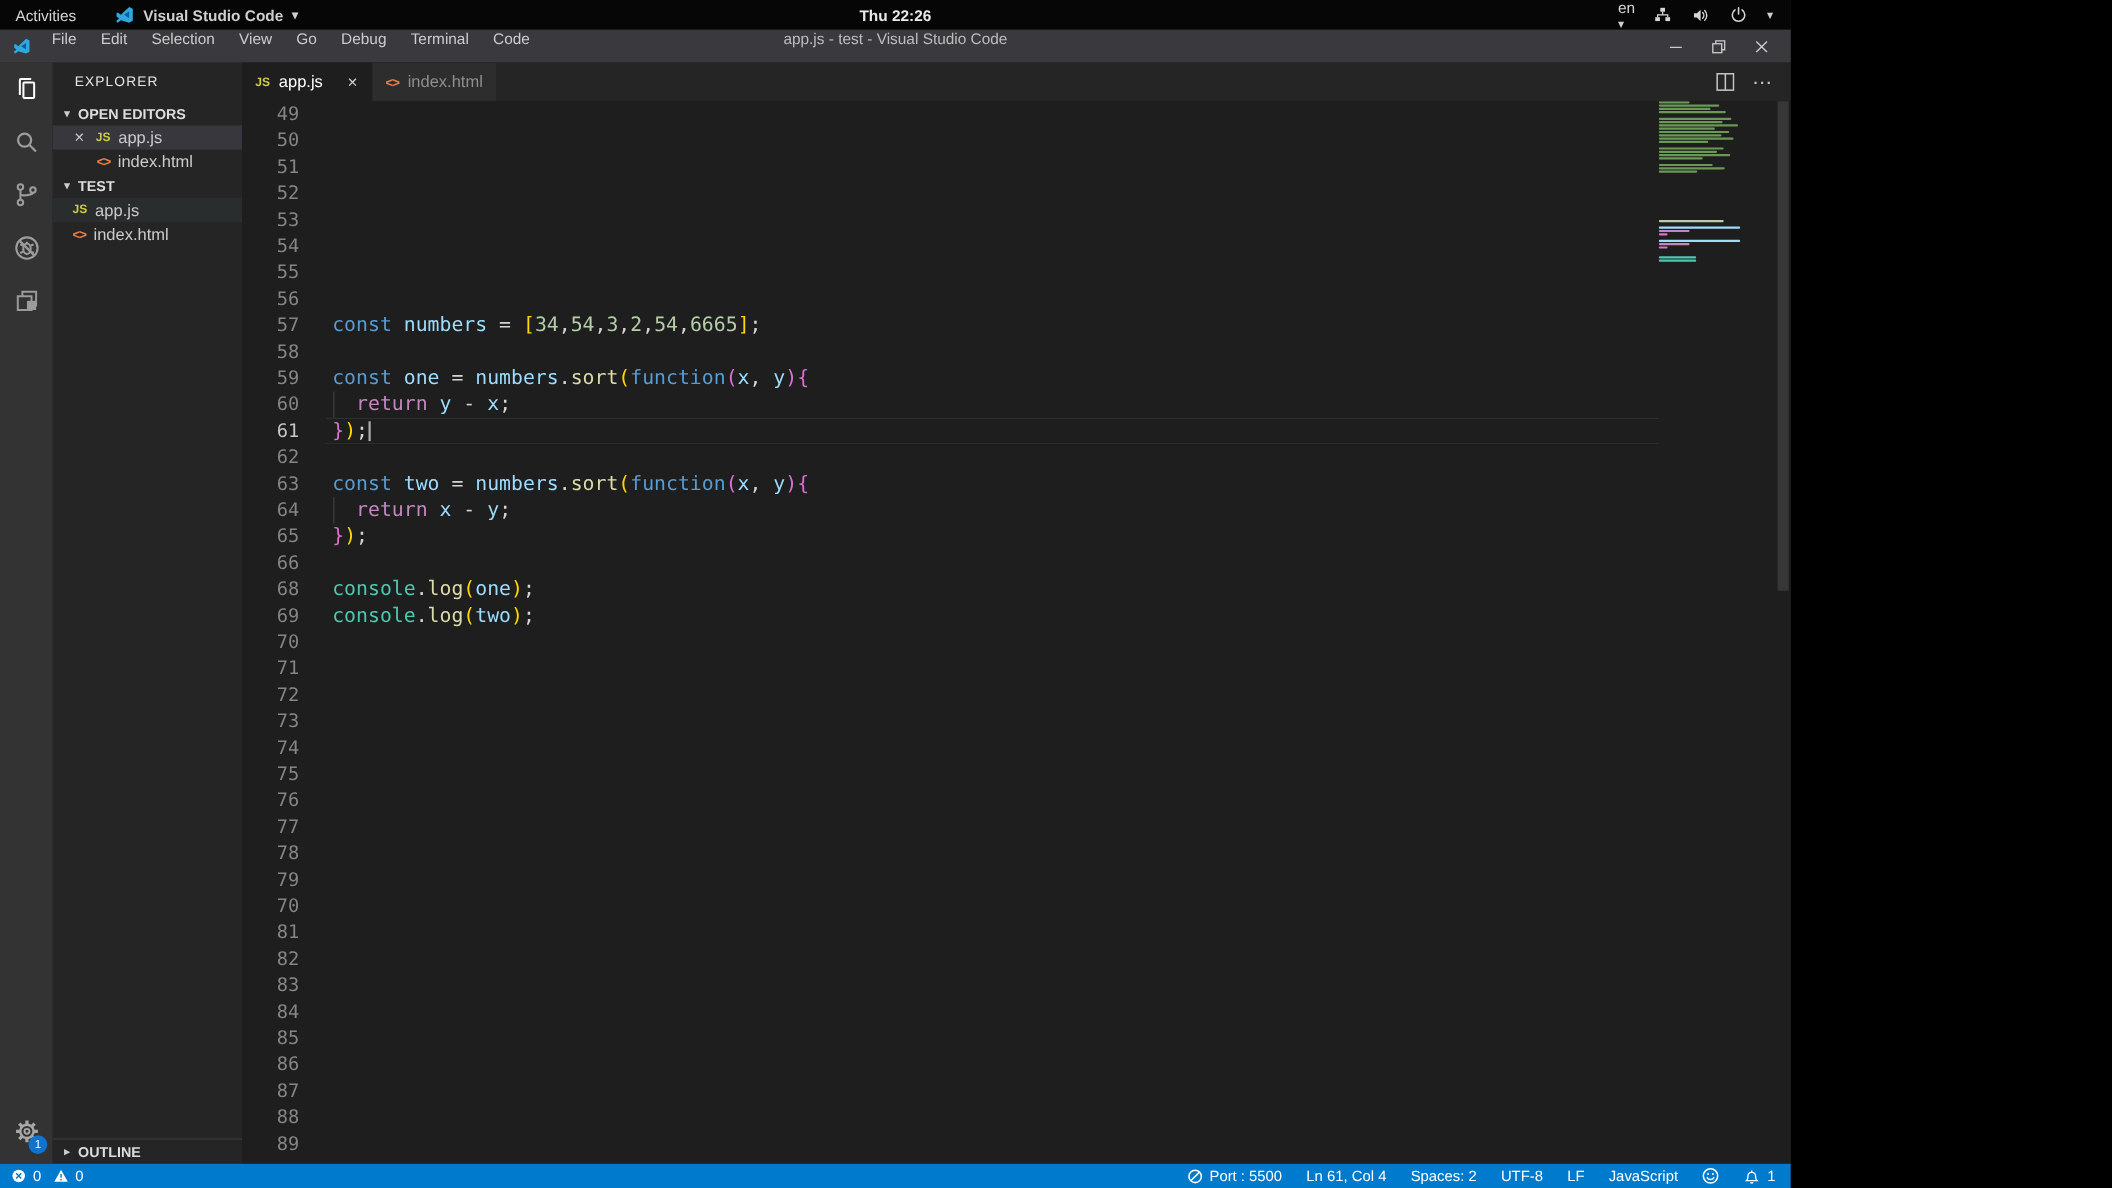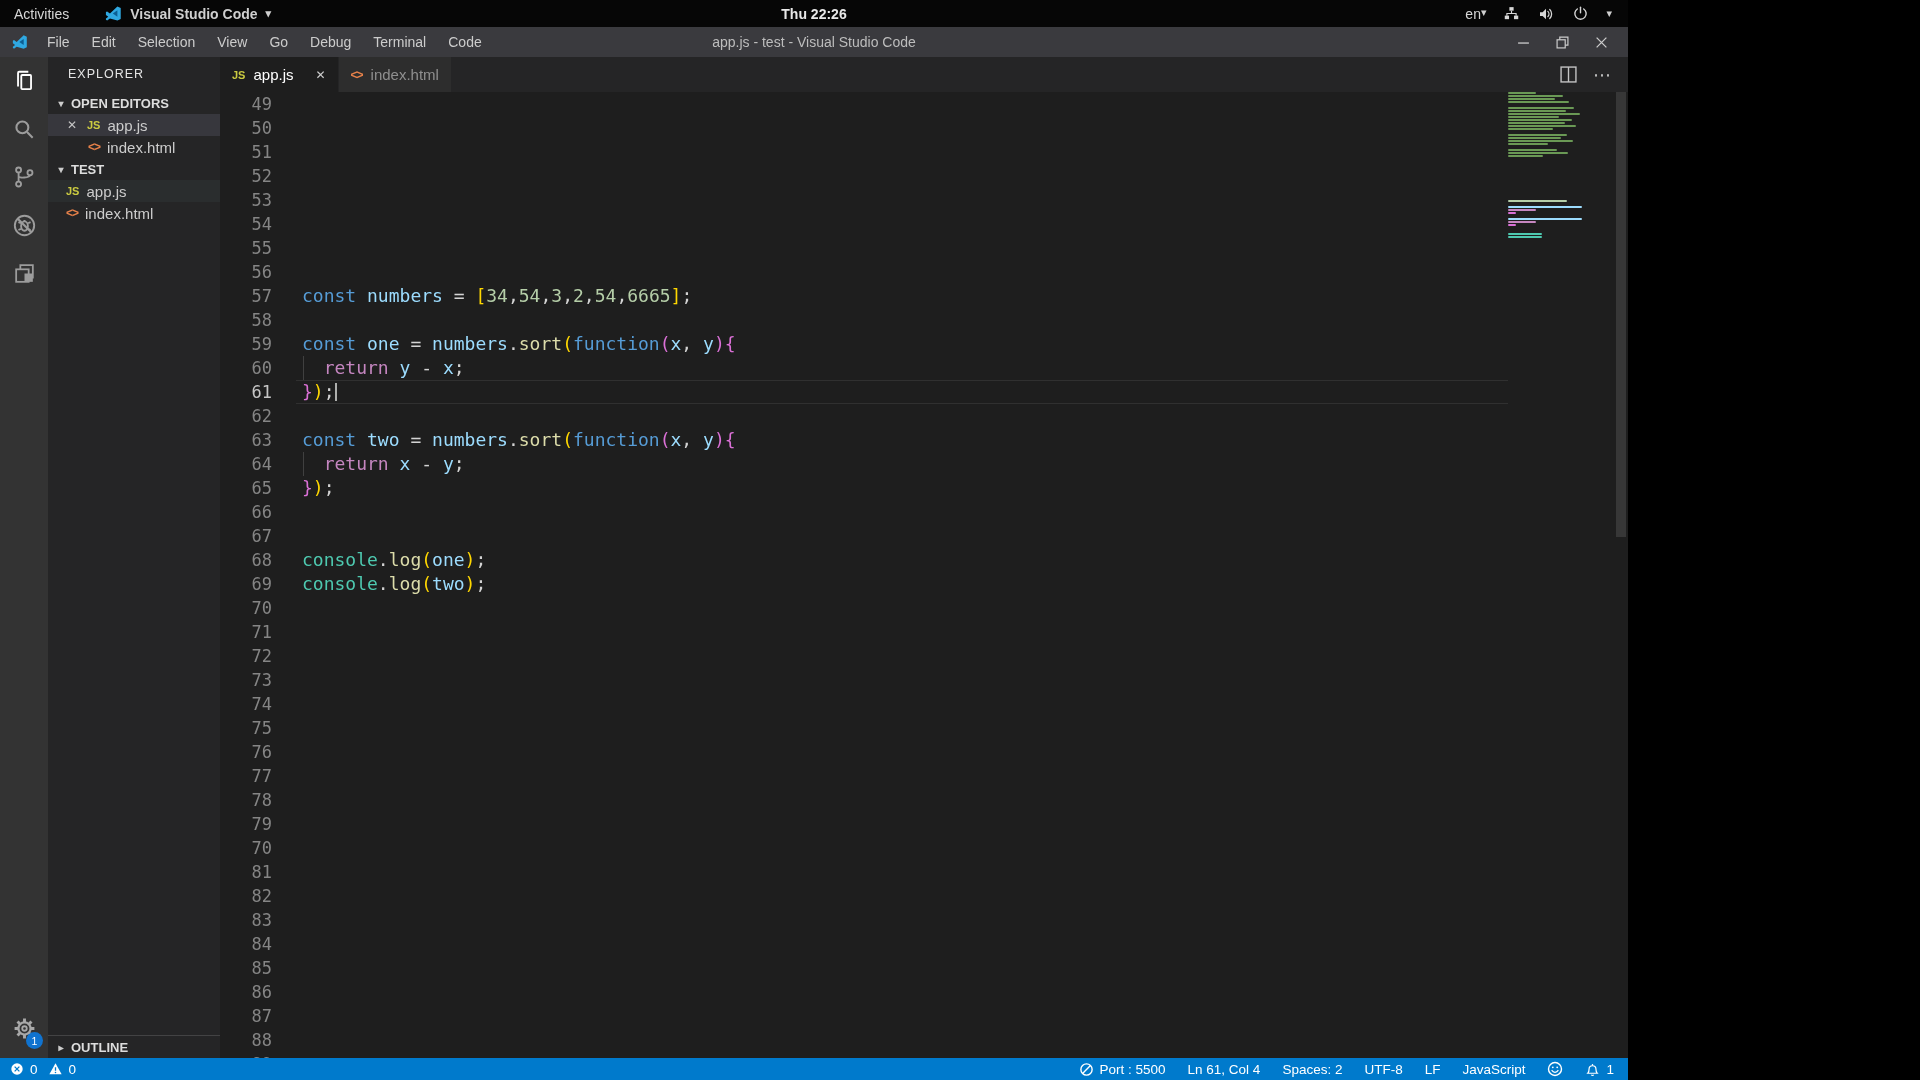--- a/index.html
+++ b/index.html
@@ -8,26 +8,26 @@
            font-family:"Liberation Sans",sans-serif; -webkit-font-smoothing:antialiased;}
 
   
   .topbar{position:absolute;top:0;left:0;right:0;height:27px;background:#060606;
           display:flex;align-items:center;color:#d6d6d6;font-size:14px;}
   .tb-left{display:flex;align-items:center;gap:36px;padding-left:14px;}
   .tb-activities{color:#d6d6d6;}
   .appmenu{display:flex;align-items:center;gap:8px;font-weight:700;color:#cfcfcf;}
   .tb-center{position:absolute;left:50%;transform:translateX(-50%);font-weight:700;color:#e8e8e8;}
   .tb-right{margin-left:auto;display:flex;align-items:center;gap:17px;padding-right:16px;}
-  .tb-right .lang{display:flex;gap:0;}
+  .tb-right .lang{display:flex;gap:0;flex-direction:column;}
   .chev{font-size:11px;color:#cfcfcf;}
 
   
   .titlebar{position:absolute;top:27px;left:0;right:0;height:30px;background:#3a3a3e;
-            display:flex;align-items:center;color:#cccccc;font-size:14px;}
+            display:flex;color:#cccccc;font-size:14px;}
   .titlebar .logo{margin-left:12px;display:flex;align-items:center;}
   .menubar{display:flex;margin-left:8px;}
   .menu-item{padding:0 11px;}
   .win-title{position:absolute;left:50%;transform:translateX(-50%);color:#bdbdbd;}
   .win-controls{margin-left:auto;display:flex;gap:26px;padding-right:20px;align-items:center;}
   .win-controls svg{display:block;}
 
   
   .main{position:absolute;top:57px;bottom:22px;left:0;right:0;display:flex;}
   .activitybar{width:48px;background:#333333;position:relative;flex:none;}
@@ -340,24 +340,20 @@
             </div>
             <div class="code-row">
               <span class="gutter">65</span>
               <span class="content"><span class="tk-b2">}</span><span class="tk-b1">)</span><span class="tk-op">;</span></span>
             </div>
             <div class="code-row">
               <span class="gutter">66</span>
               <span class="content"></span>
             </div>
             <div class="code-row">
-              <span class="gutter">67</span>
-              <span class="content"></span>
-            </div>
-            <div class="code-row">
               <span class="gutter">68</span>
               <span class="content"><span class="tk-cls">console</span><span class="tk-op">.</span><span class="tk-fn">log</span><span class="tk-b1">(</span><span class="tk-var">one</span><span class="tk-b1">)</span><span class="tk-op">;</span></span>
             </div>
             <div class="code-row">
               <span class="gutter">69</span>
               <span class="content"><span class="tk-cls">console</span><span class="tk-op">.</span><span class="tk-fn">log</span><span class="tk-b1">(</span><span class="tk-var">two</span><span class="tk-b1">)</span><span class="tk-op">;</span></span>
             </div>
             <div class="code-row">
               <span class="gutter">70</span>
               <span class="content"></span>

